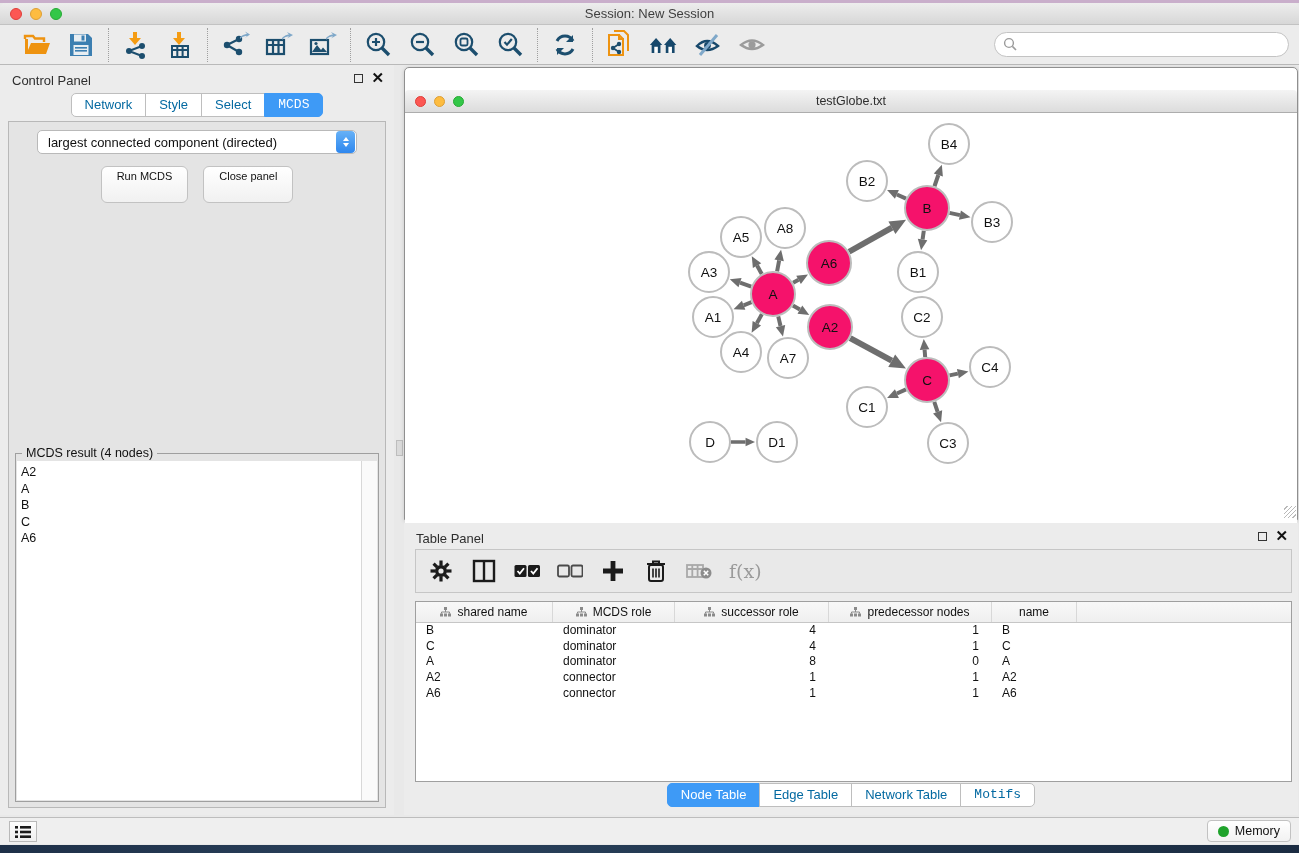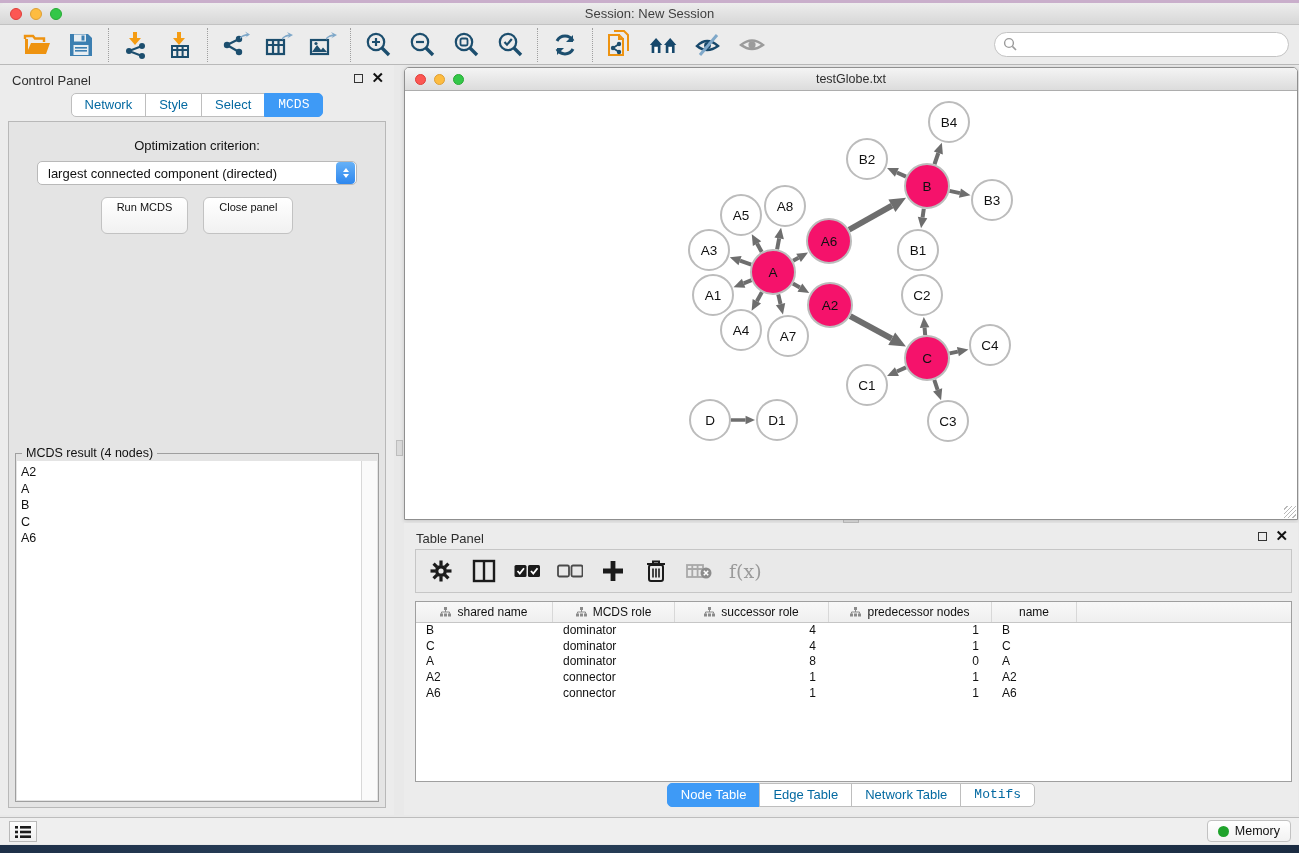--- a/index.html
+++ b/index.html
@@ -60,21 +60,21 @@
 
   
   .vsplit-handle { position:absolute; left:396px; top:375px; width:7px; height:16px; background:#DADADA; border:1px solid #BDBDBD; }
   .hsplit-handle { position:absolute; left:843px; top:452px; width:16px; height:6px; background:#DADADA; border:1px solid #BDBDBD; }
 
   
   .network-frame { position:absolute; left:404px; top:2px; width:894px; height:453px; border:1px solid #8F8F8F; border-radius:5px 5px 0 0; background:#fff; box-shadow:0 1px 4px rgba(0,0,0,.15); }
   .frame-titlebar { position:relative; height:23px; background:linear-gradient(#F4F4F4,#DCDCDC); border-bottom:1px solid #ADADAD; border-radius:4px 4px 0 0; }
   .frame-titlebar .lights { top:6px; }
   .frame-titlebar .light { width:11px; height:11px; }
-  .frame-title { text-align:center; font-size:12.5px; line-height:22px; color:#2E2E2E; }
+  .frame-title { text-align:center; font-size:12.5px; line-height:22px; color:#2E2E2E;margin-top:22px; }
   .frame-body { position:relative; width:892px; height:428px; background:#fff; overflow:hidden; }
   .resize-grip { position:absolute; right:1px; bottom:1px; width:12px; height:12px; background:repeating-linear-gradient(135deg,transparent,transparent 2px,#B9B9B9 2px,#B9B9B9 3px); }
 
   
   .table-panel { position:absolute; left:404px; top:458px; width:894px; height:292px; background:#ECECEC; }
   .tp-toolbar { position:absolute; left:11px; right:6px; top:26px; height:44px; background:#E9E9E9; border:1px solid #C6C6C6; display:flex; align-items:center; gap:17px; padding-left:12px; }
   .tp-btn { display:flex; align-items:center; justify-content:center; width:26px; height:26px; }
   .fx-label { font-family:"DejaVu Serif", serif; font-size:19px; color:#9A9A9A; }
   .tp-table { position:absolute; left:11px; right:6px; top:78px; bottom:33px; background:#fff; border:1px solid #9F9F9F; overflow:hidden; }
   .thead { display:grid; grid-template-columns:137px 122px 154px 163px 85px 1fr; background:linear-gradient(#F8F8F8,#EFEFEF); border-bottom:1px solid #C6C6C6; height:21px; }
@@ -273,21 +273,20 @@
             <span class="close-icon">✕</span>
           </span>
         </div>
         <div class="tabs-row">
           <span class="seg">Network</span>
           <span class="seg">Style</span>
           <span class="seg">Select</span>
           <span class="seg selected">MCDS</span>
         </div>
         <div class="cp-content">
-          <div class="opt-label">Optimization criterion:</div>
           <div class="select-box">
             <span class="select-value">largest connected component (directed)</span>
             <span class="select-stepper">
                 <span class="chev-up"></span>
                 <span class="chev-dn"></span>
               </span>
           </div>
           <div class="cp-buttons">
             <button class="btn">Run MCDS</button>
             <button class="btn">Close panel</button>

